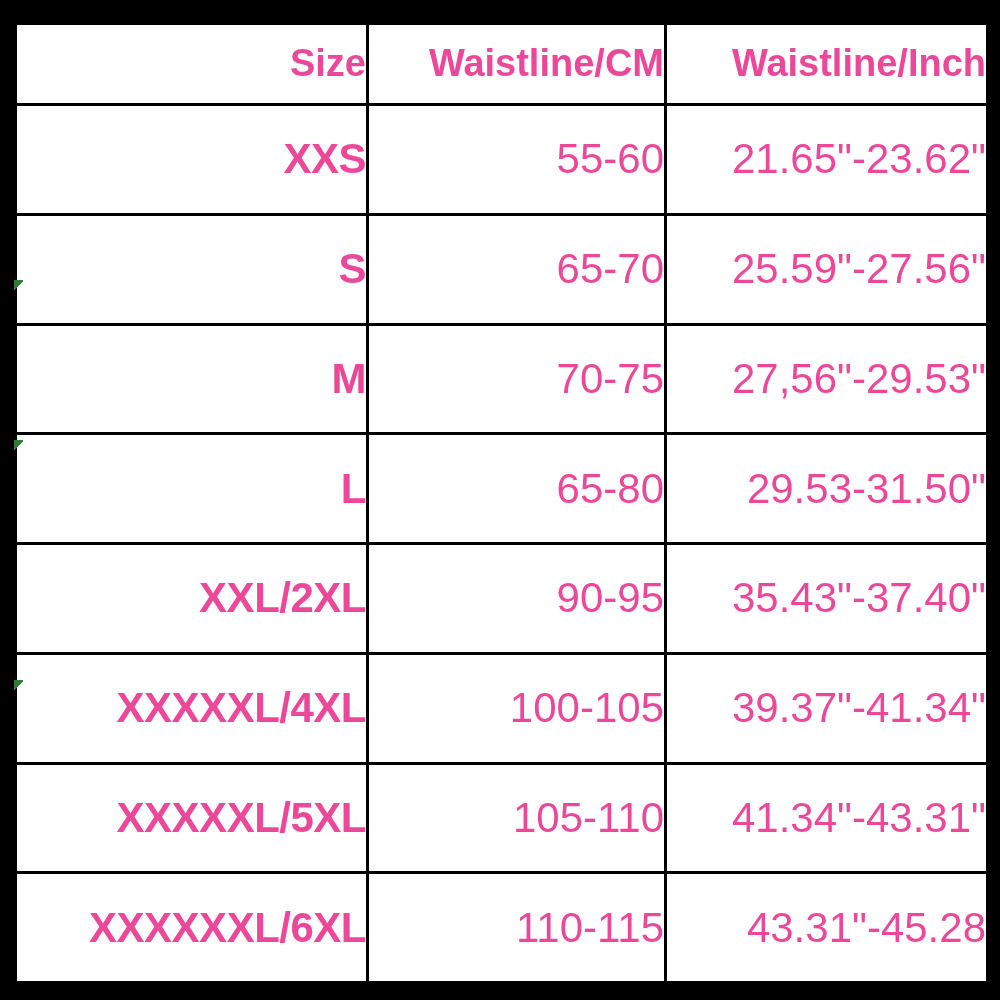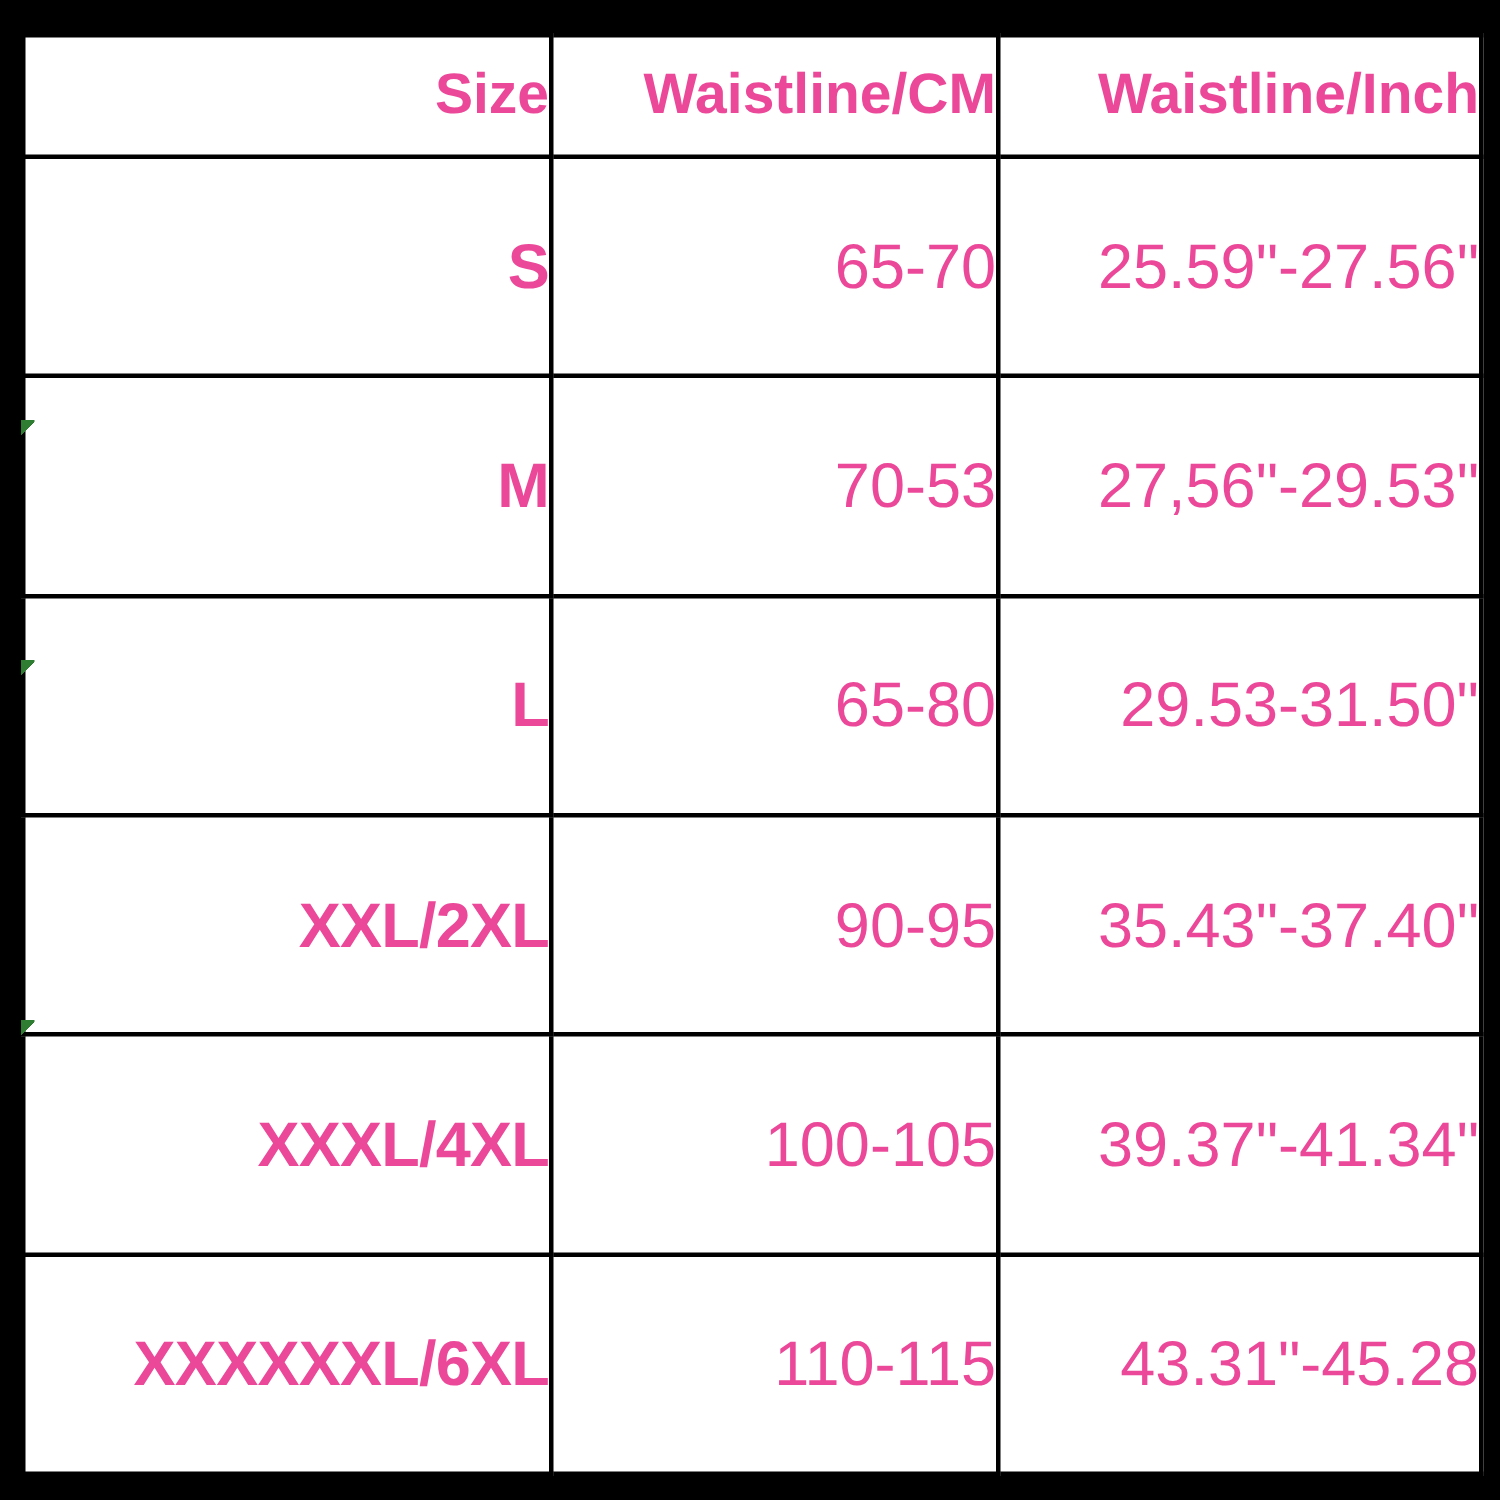--- a/index.html
+++ b/index.html
@@ -91,43 +91,53 @@
       </colgroup>
       <thead>
         <tr>
           <th>Size</th>
           <th>Waistline/CM</th>
           <th>Waistline/Inch</th>
         </tr>
       </thead>
       <tbody>
         <tr>
+          <td class="size-cell">XXS</td>
+          <td class="measure-cell">55-60</td>
+          <td class="measure-cell">21.65"-23.62"</td>
+        </tr>
+        <tr>
           <td class="size-cell">S</td>
           <td class="measure-cell">65-70</td>
           <td class="measure-cell">25.59"-27.56"</td>
         </tr>
         <tr>
           <td class="size-cell">M</td>
-          <td class="measure-cell">70-53</td>
+          <td class="measure-cell">70-75</td>
           <td class="measure-cell">27,56"-29.53"</td>
         </tr>
         <tr>
           <td class="size-cell">L</td>
           <td class="measure-cell">65-80</td>
           <td class="measure-cell">29.53-31.50"</td>
         </tr>
         <tr>
           <td class="size-cell">XXL/2XL</td>
           <td class="measure-cell">90-95</td>
           <td class="measure-cell">35.43"-37.40"</td>
         </tr>
         <tr>
-          <td class="size-cell">XXXL/4XL</td>
+          <td class="size-cell">XXXXXL/4XL</td>
           <td class="measure-cell">100-105</td>
           <td class="measure-cell">39.37"-41.34"</td>
+        </tr>
+        <tr>
+          <td class="size-cell">XXXXXL/5XL</td>
+          <td class="measure-cell">105-110</td>
+          <td class="measure-cell">41.34"-43.31"</td>
         </tr>
         <tr>
           <td class="size-cell">XXXXXXL/6XL</td>
           <td class="measure-cell">110-115</td>
           <td class="measure-cell">43.31"-45.28</td>
         </tr>
       </tbody>
     </table>
     <div class="corner-mark" style="top: 258px;"></div>
     <div class="corner-mark" style="top: 418px;"></div>

